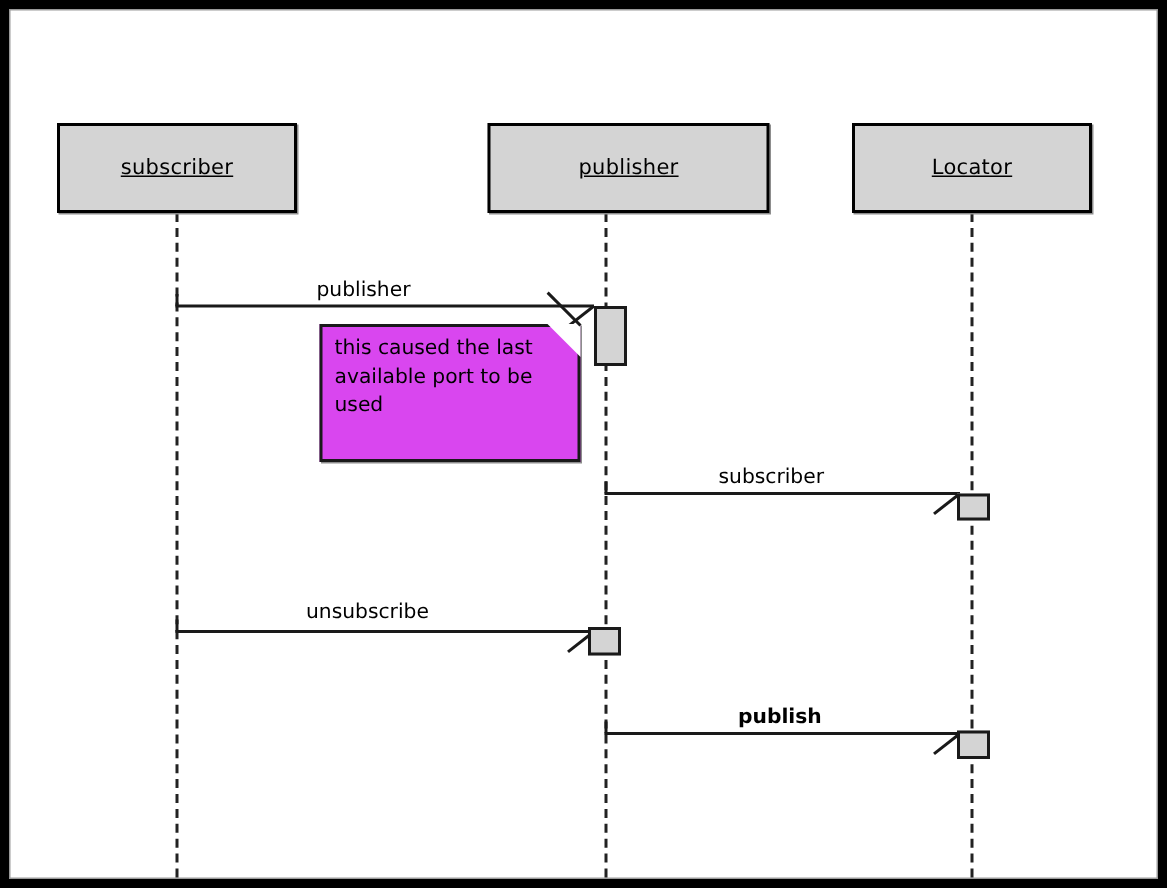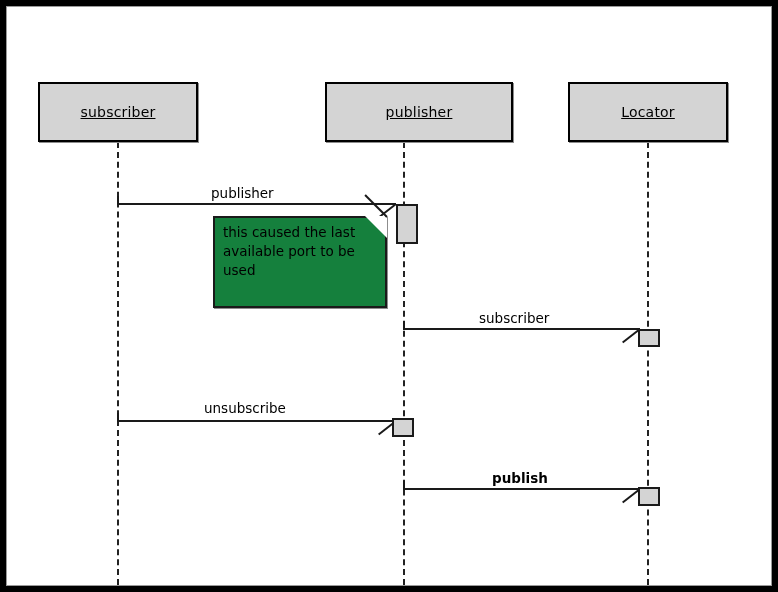--- a/index.html
+++ b/index.html
@@ -109,21 +109,21 @@
     position: absolute;
     font-size: 13.5px;
     color: #000000;
     white-space: nowrap;
   }
 
   
   .note {
     position: absolute;
     box-sizing: border-box;
-    background: #15803d;
+    background: #d946ef;
     border: 2px solid #1a1a1a;
     box-shadow: 1px 1px 0 0 #8d8d8d;
   }
   .note-fold-cut {
     position: absolute;
     width: 0;
     height: 0;
     border-left: 22px solid transparent;
     border-top: 22px solid #ffffff;
   }

